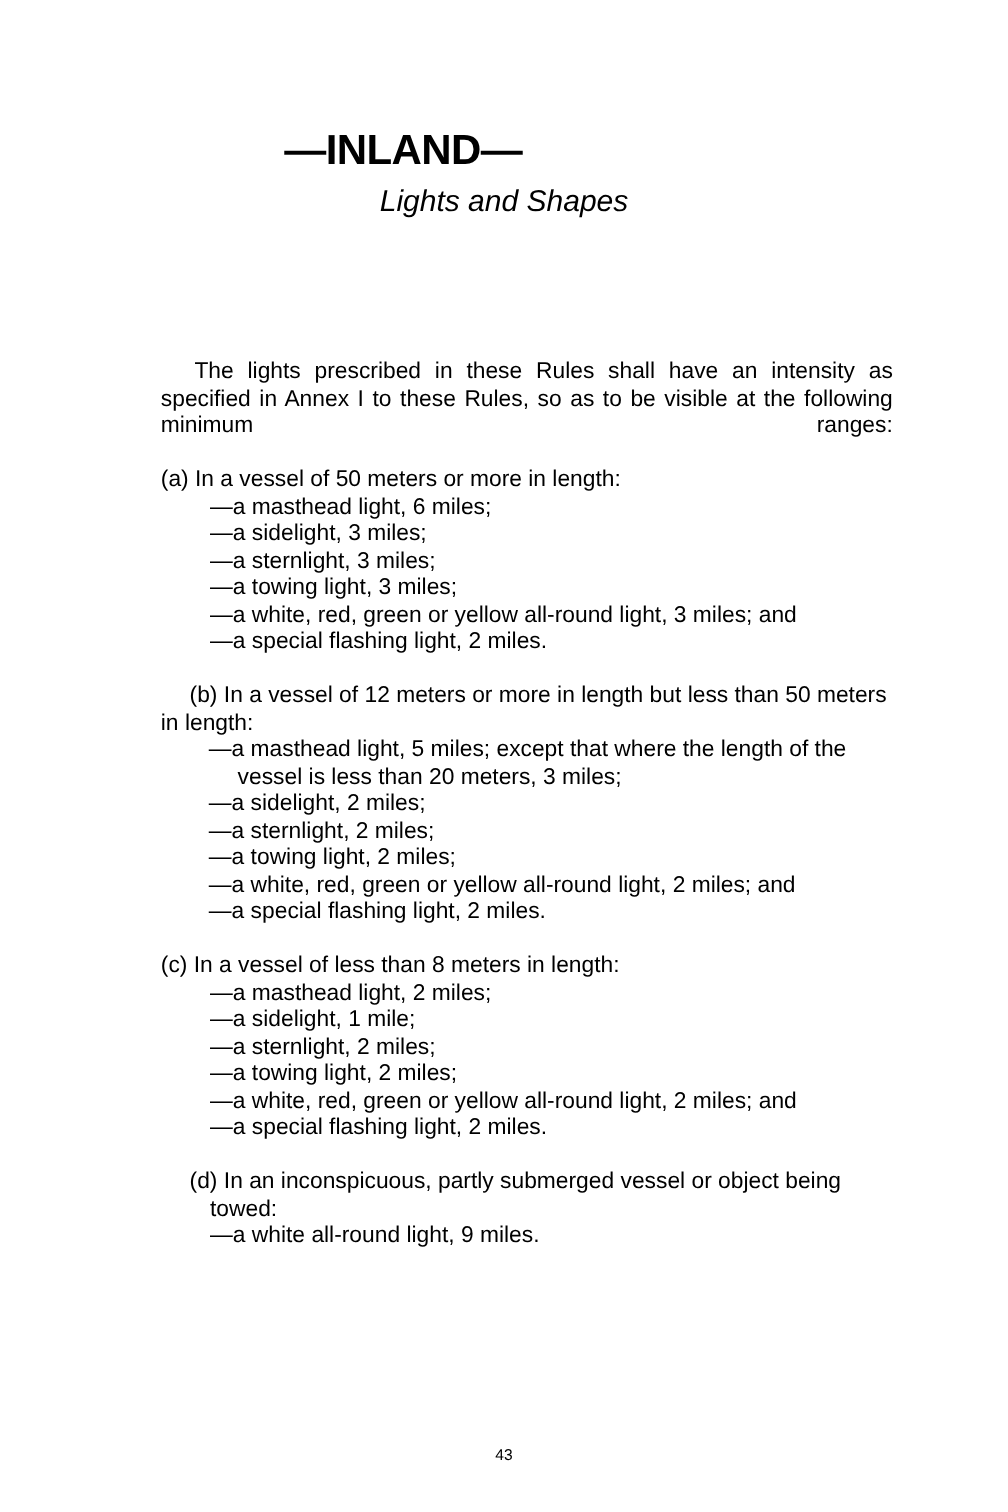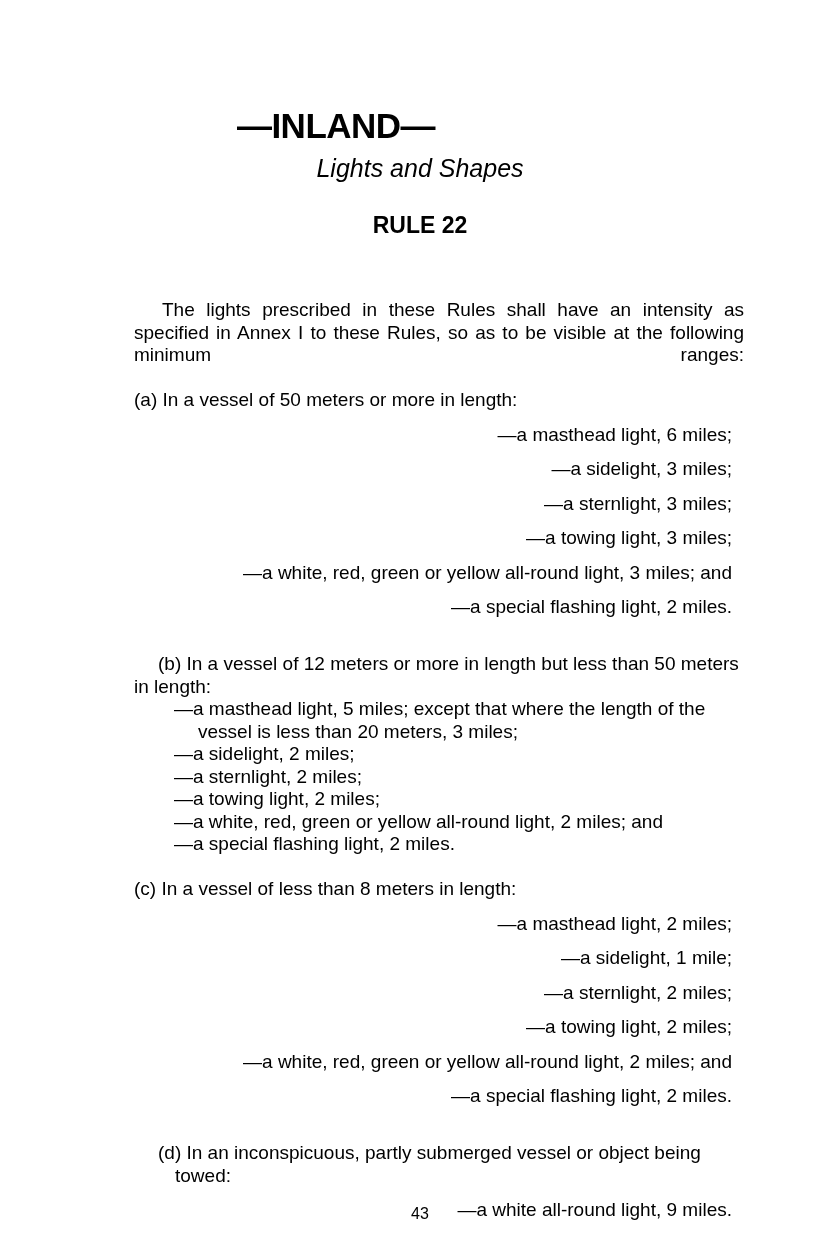--- a/index.html
+++ b/index.html
@@ -102,56 +102,54 @@
     padding-left: 41px;
     text-indent: -17px;
   }
 
   .dash-list {
     margin: 0;
     padding: 0;
     list-style: none;
   }
   .dash-list.indent-a > li {
-    margin: 12px;
+    margin: 0;
     padding-left: 41px;
     text-indent: 0;
-    text-align: right;
   }
   .dash-list.indent-b > li {
     margin: 0;
     padding-left: 64px;
     text-indent: -24px;
   }
 
   .spacer {
     height: 22.5px;
   }
 
   
   .page-number {
     position: absolute;
     left: 0;
     top: 1206px;
     width: 840px;
     text-align: center;
-    font-size: 16px;
+    font-size: 13px;
     line-height: 1.0;
   }
 </style>
 </head>
 <body>
 
 <div class="page">
 
   <div class="doc-title">—INLAND—</div>
 
   <div class="doc-subtitle">Lights and Shapes</div>
 
-  <div class="rule-title">RULE 22</div>
 
 
   <div class="body-block">
 
     <p class="intro-para">The lights prescribed in these Rules shall have an intensity as specified in Annex I to these Rules, so as to be visible at the following minimum ranges:</p>
 
     <div class="sec-head">(a) In a vessel of 50 meters or more in length:</div>
     <ul class="dash-list indent-a">
       <li>—a masthead light, 6 miles;</li>
       <li>—a sidelight, 3 miles;</li>

